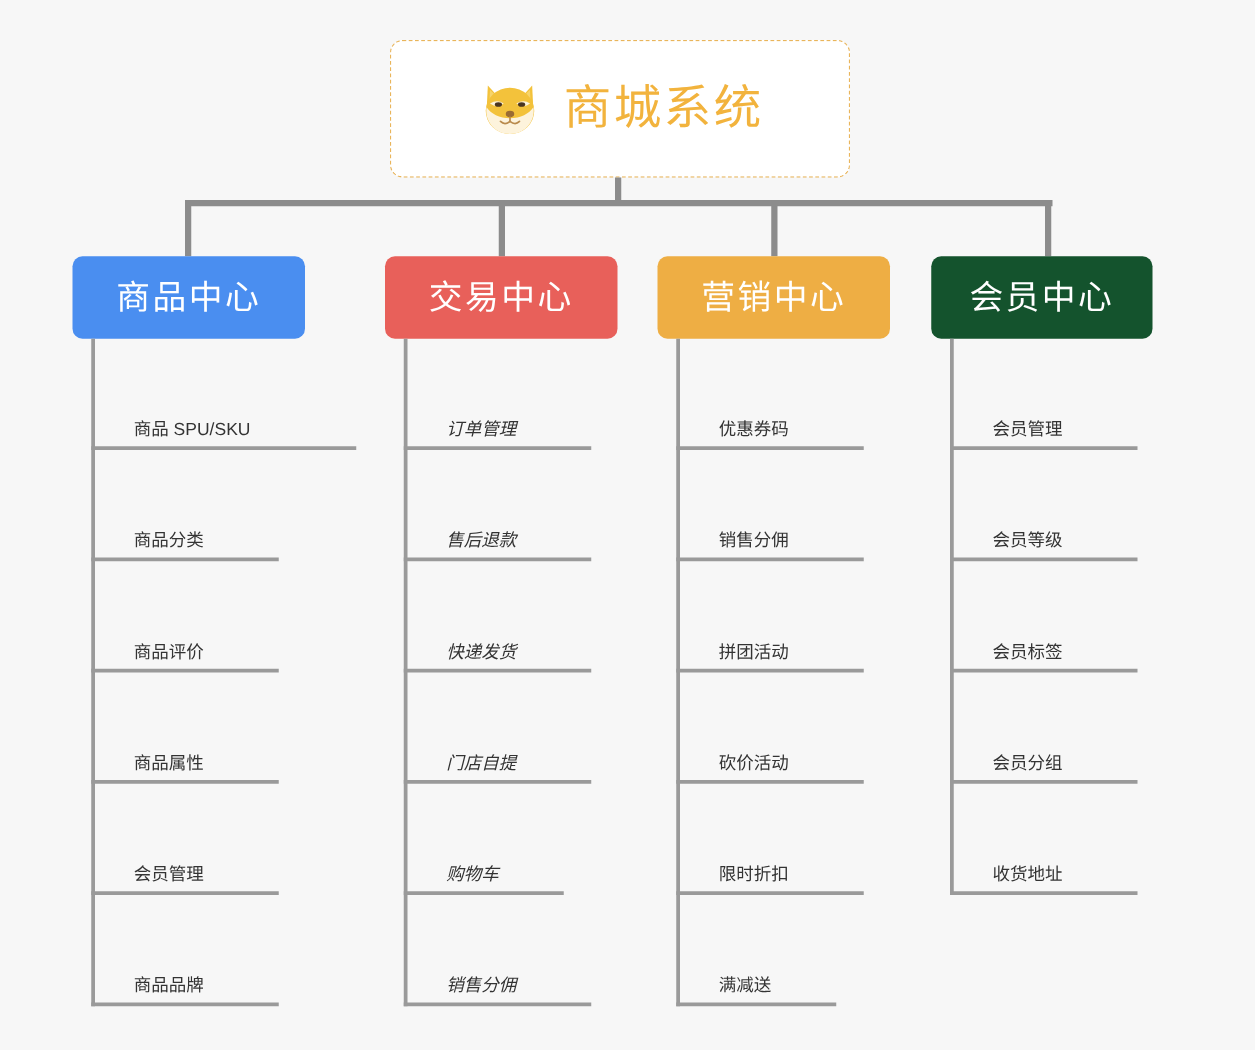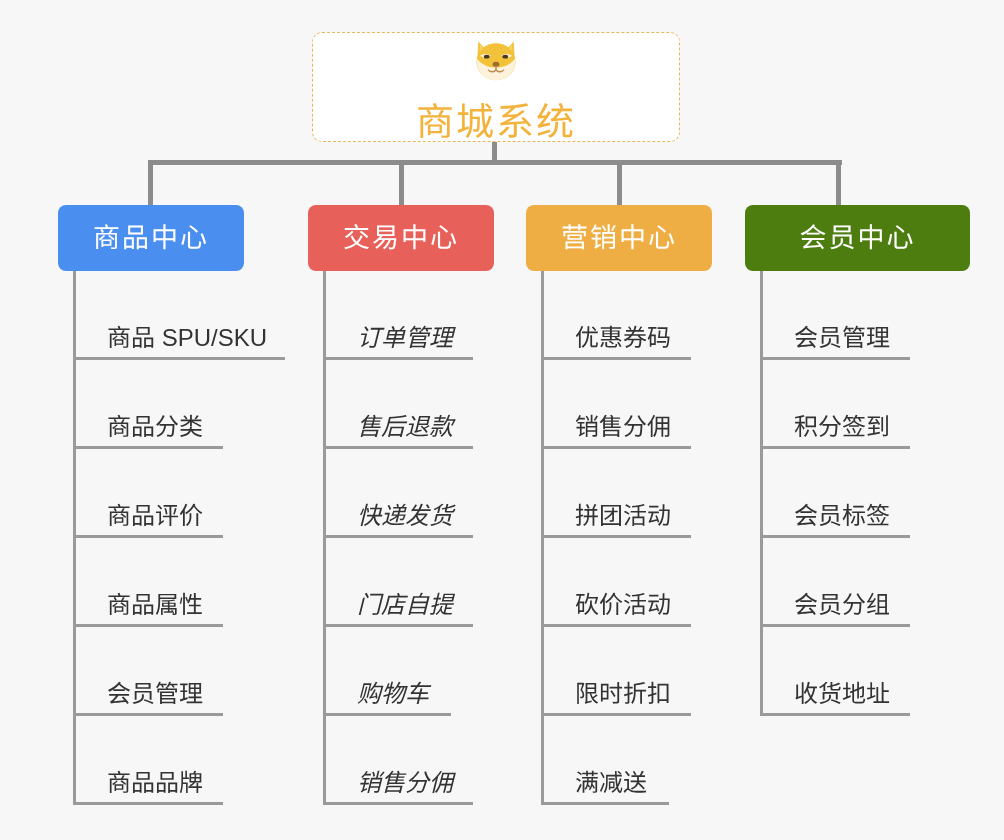--- a/index.html
+++ b/index.html
@@ -30,21 +30,20 @@
     width: 368px;
     height: 110px;
     box-sizing: border-box;
     background: #ffffff;
     border: 1px dashed #e9b55b;
     border-radius: 10px;
     display: flex;
     align-items: center;
     justify-content: center;
     gap: 16px;
-    flex-direction: column;
   }
   .root-emoji {
     width: 54px;
     height: 54px;
     position: relative;
     flex: 0 0 auto;
   }
   .root-emoji svg { display: block; width: 54px; height: 54px; }
   .root-title {
     font-size: 38px;
@@ -123,21 +122,21 @@
     padding-left: 30px;
   }
   .leaf-underline {
     position: absolute;
     left: 0;
     bottom: 0;
     height: 3px;
     background: #9a9a9a;
   }
   .leaf-label {
-    font-size: 24px;
+    font-size: 14px;
     color: #333333;
     line-height: 1;
     padding: 0 12px 10px 4px;
     white-space: nowrap;
   }
 </style>
 </head>
 <body>
 
 <div id="mindmap">
@@ -265,32 +264,32 @@
             <div class="leaf-underline" style="width: 150px;"></div>
             <span class="leaf-label">限时折扣</span>
           </div>
           <div class="leaf-item">
             <div class="leaf-underline" style="width: 128px;"></div>
             <span class="leaf-label">满减送</span>
           </div>
         </div>
       </div>
       <div class="column" style="left: 745px; width: 186px;">
-        <div class="cat-header" style="background: #4d7c0f; width: 225px;">
+        <div class="cat-header" style="background: #14532d; width: 177px;">
           <span class="cat-header-label">会员中心</span>
         </div>
         <div class="leaf-list" style="margin-left: 15px;">
           <div class="leaf-spine"></div>
           <div class="leaf-item">
             <div class="leaf-underline" style="width: 150px;"></div>
             <span class="leaf-label">会员管理</span>
           </div>
           <div class="leaf-item">
             <div class="leaf-underline" style="width: 150px;"></div>
-            <span class="leaf-label">积分签到</span>
+            <span class="leaf-label">会员等级</span>
           </div>
           <div class="leaf-item">
             <div class="leaf-underline" style="width: 150px;"></div>
             <span class="leaf-label">会员标签</span>
           </div>
           <div class="leaf-item">
             <div class="leaf-underline" style="width: 150px;"></div>
             <span class="leaf-label">会员分组</span>
           </div>
           <div class="leaf-item">

